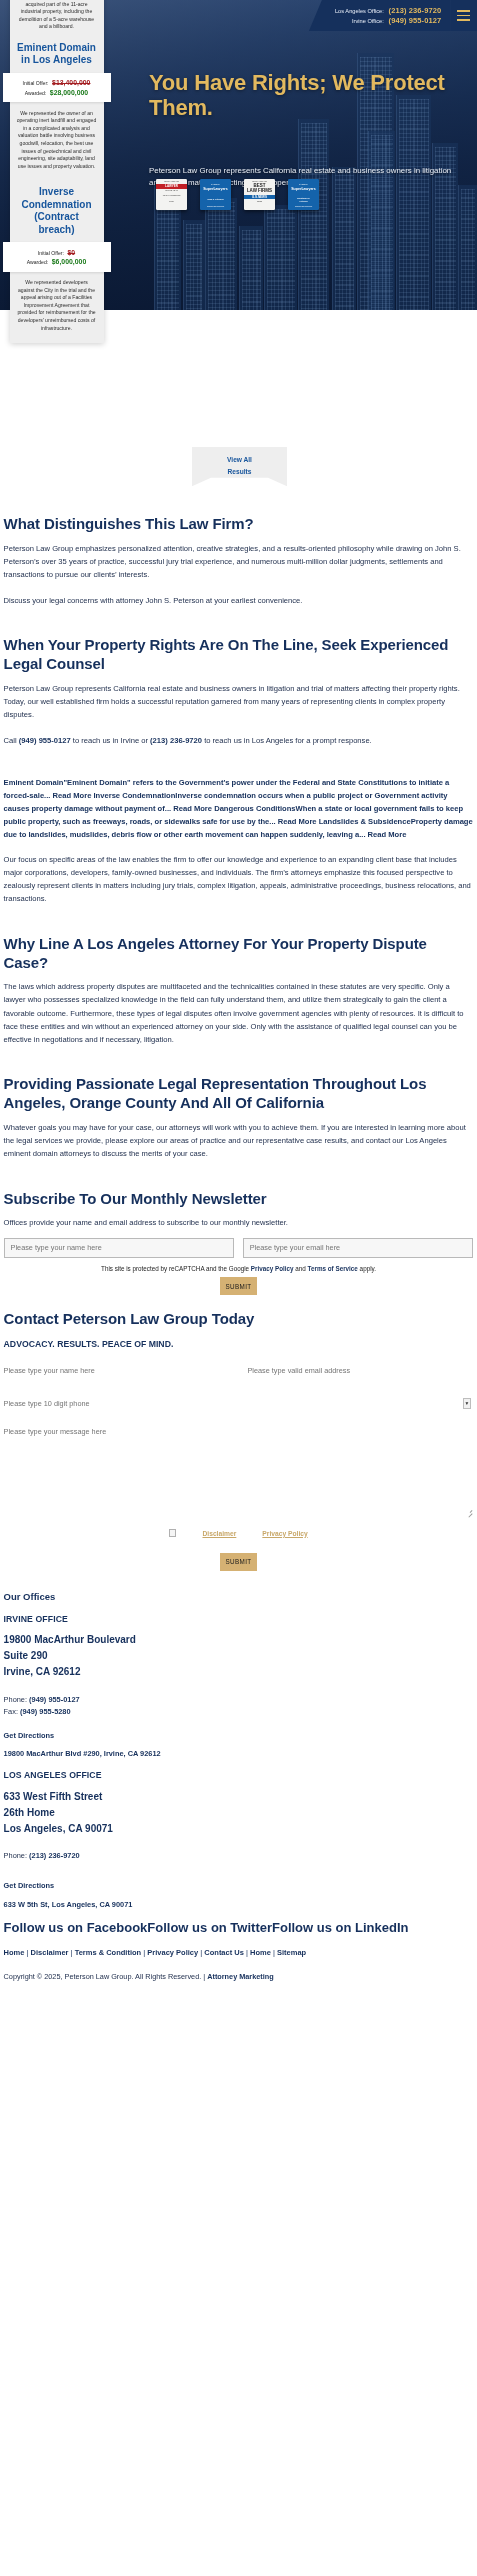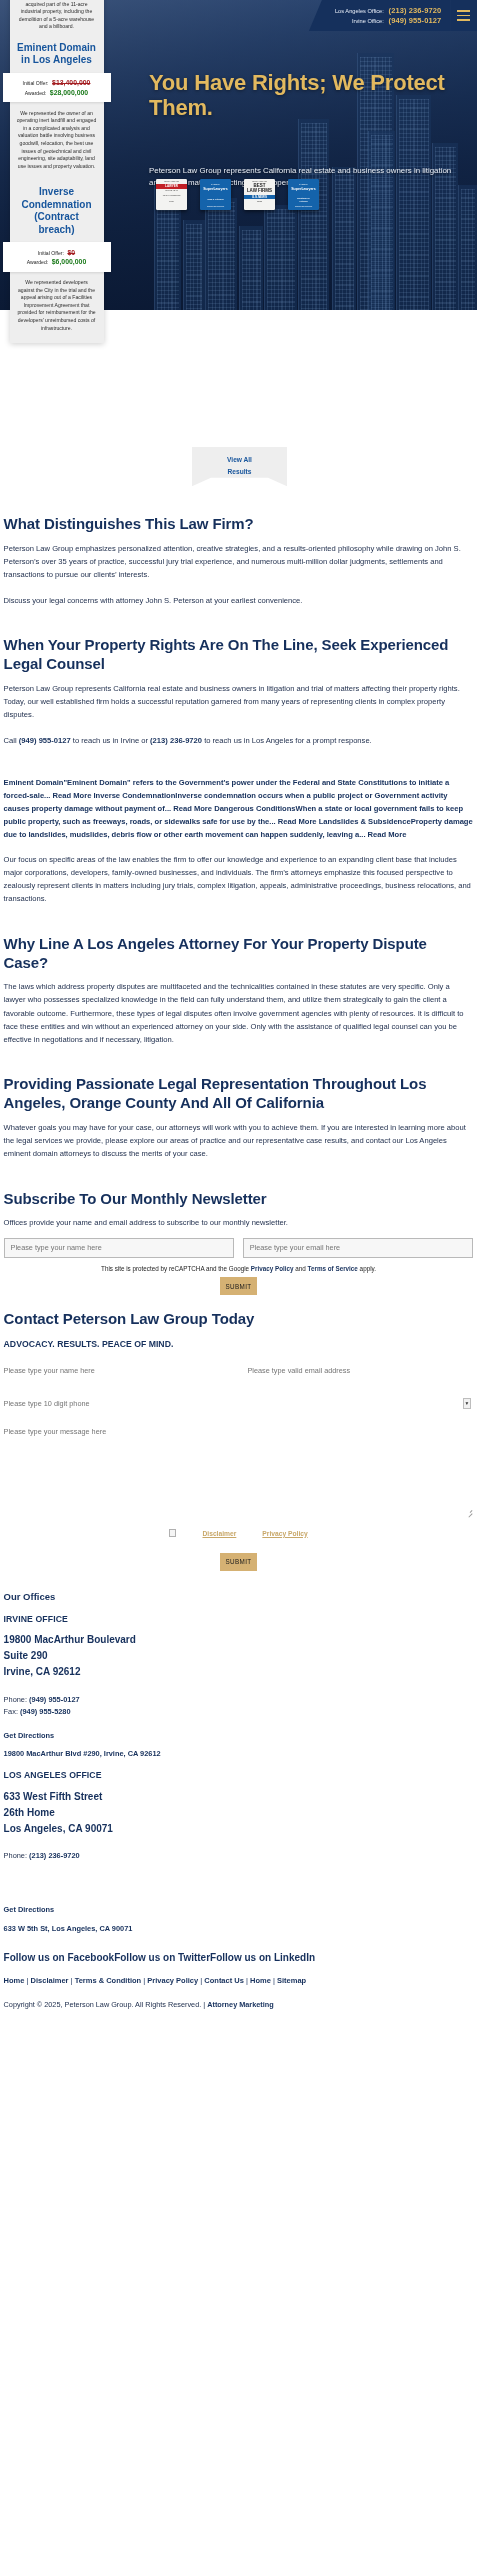--- a/index.html
+++ b/index.html
@@ -148,21 +148,21 @@
 
   
   .offices { margin-top: 20px; }
   h2.offices-h { font-size: 9.5px; font-weight:bold; color:#16305c; margin-bottom: 12px; }
   h3.office-name { font-size: 8.7px; font-weight:bold; color:#16305c; margin-bottom: 8.4px; letter-spacing:0.1px; }
   .addr { font-size: 10px; font-weight:bold; color:#16305c; line-height:1.62; margin-bottom: 13px; }
   .phones { font-size: 7.4px; color:#1c2b4a; line-height:1.62; margin-bottom: 13px; }
   .phones b { color:#16305c; }
   .getdir { font-size: 7.4px; font-weight:bold; color:#16305c; margin-bottom: 9.5px; }
   .dir-addr { font-size: 7.4px; font-weight:bold; color:#16305c; margin-bottom: 12px; }
-  .social { font-size: 10px; font-weight:bold; color:#16305c; margin-bottom: 12px; }
+  .social { font-size: 13px; font-weight:bold; color:#16305c; margin-bottom: 12px; }
   .footnav { font-size: 7.5px; font-weight:bold; color:#16305c; line-height:1.7; margin-bottom: 13px; }
   .footnav .sep { font-weight: normal; color:#16305c; }
   .copyright { font-size: 7.3px; color:#1c2b4a; padding-bottom: 8.4px; }
   .copyright b { color:#16305c; }
 </style>
 </head>
 <body>
 
 <section class="hero">
 
@@ -372,25 +372,25 @@
     </div>
     <div class="getdir">Get Directions</div>
     <div class="dir-addr">19800 MacArthur Blvd #290, Irvine, CA 92612</div>
 
     <h3 class="office-name">LOS ANGELES OFFICE</h3>
     <div class="addr">
       <div>633 West Fifth Street</div>
       <div>26th Home</div>
       <div>Los Angeles, CA 90071</div>
     </div>
-    <div class="phones" style="margin-bottom:43px">
+    <div class="phones" style="margin-bottom:19px">
       <div><span>Phone: </span><b>(213) 236-9720</b></div>
     </div>
     <div class="getdir">Get Directions</div>
-    <div class="dir-addr" style="margin-bottom:19px">633 W 5th St, Los Angeles, CA 90071</div>
+    <div class="dir-addr" style="margin-bottom:11px">633 W 5th St, Los Angeles, CA 90071</div>
 
     <div class="social">Follow us on FacebookFollow us on TwitterFollow us on LinkedIn</div>
   </section>
 
   <nav class="footnav">
     <span>Home</span><span class="sep"> | </span><span>Disclaimer</span><span class="sep"> | </span><span>Terms &amp; Condition</span><span class="sep"> | </span><span>Privacy Policy</span><span class="sep"> | </span><span>Contact Us</span><span class="sep"> | </span><span>Home</span><span class="sep"> | </span><span>Sitemap</span>
   </nav>
 
   <div class="copyright">
     <span>Copyright © 2025, Peterson Law Group. All Rights Reserved. | </span><b>Attorney Marketing</b>

